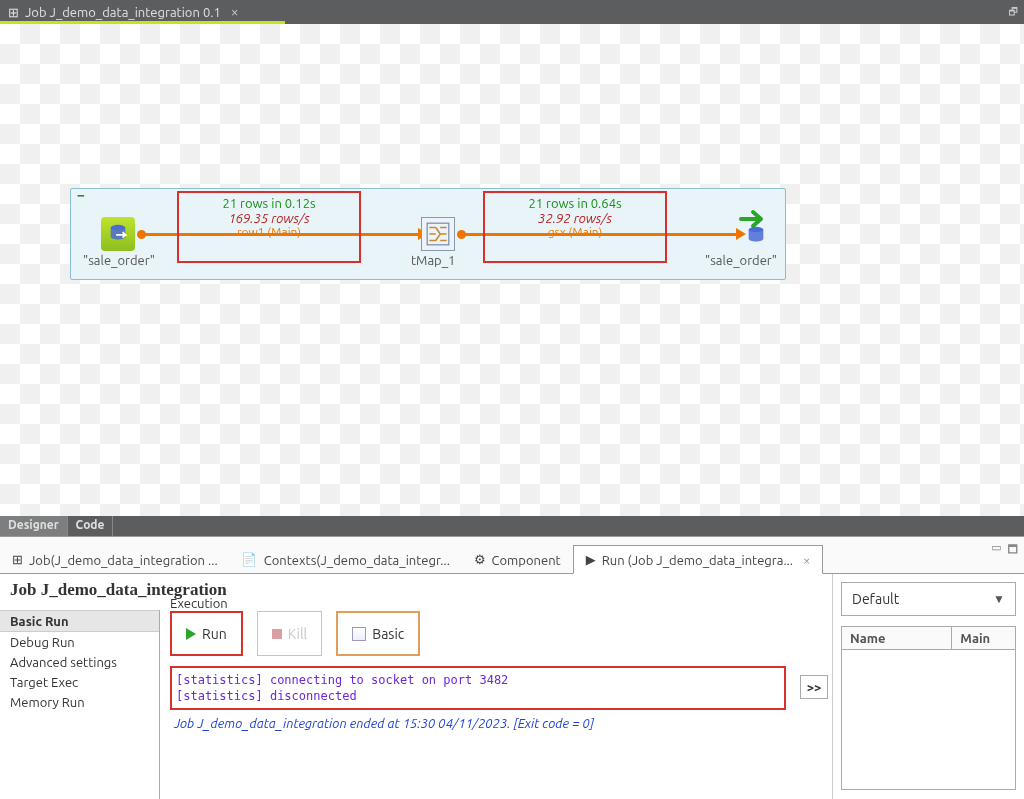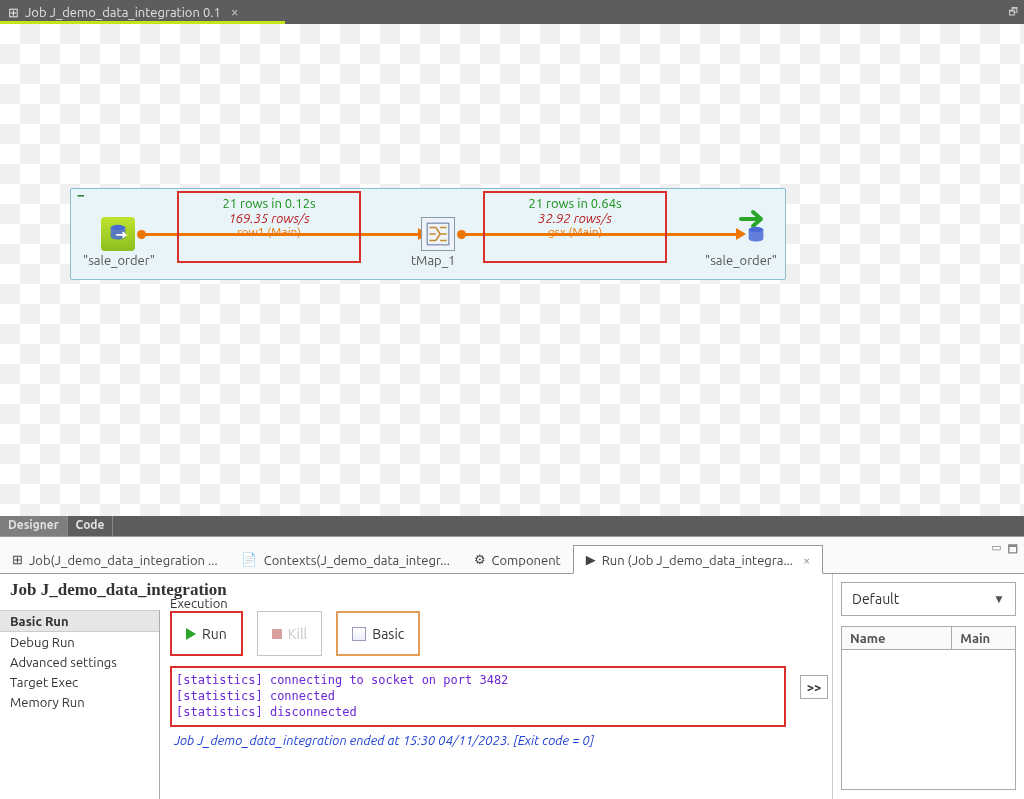--- a/index.html
+++ b/index.html
@@ -290,21 +290,20 @@
         <span>Kill</span>
       </div>
       <div class="btn clear-hl">
         <span class="clear-ic"></span>
         <span>Basic</span>
       </div>
     </div>
 
     <div class="console-wrap">
       <div class="console-line-black">[statistics] connecting to socket on port 3482</div>
-      <div class="console-line-black">[statistics] connected</div>
       <div class="console-line-black">[statistics] disconnected</div>
     </div>
     <div class="console-line-end" style="padding-left:4px;">Job J_demo_data_integration ended at 15:30 04/11/2023. [Exit code  = 0]</div>
   </div>
 
   <div class="expand-btn">
     <span>&gt;&gt;</span>
   </div>
 
   <div class="right-panel">

